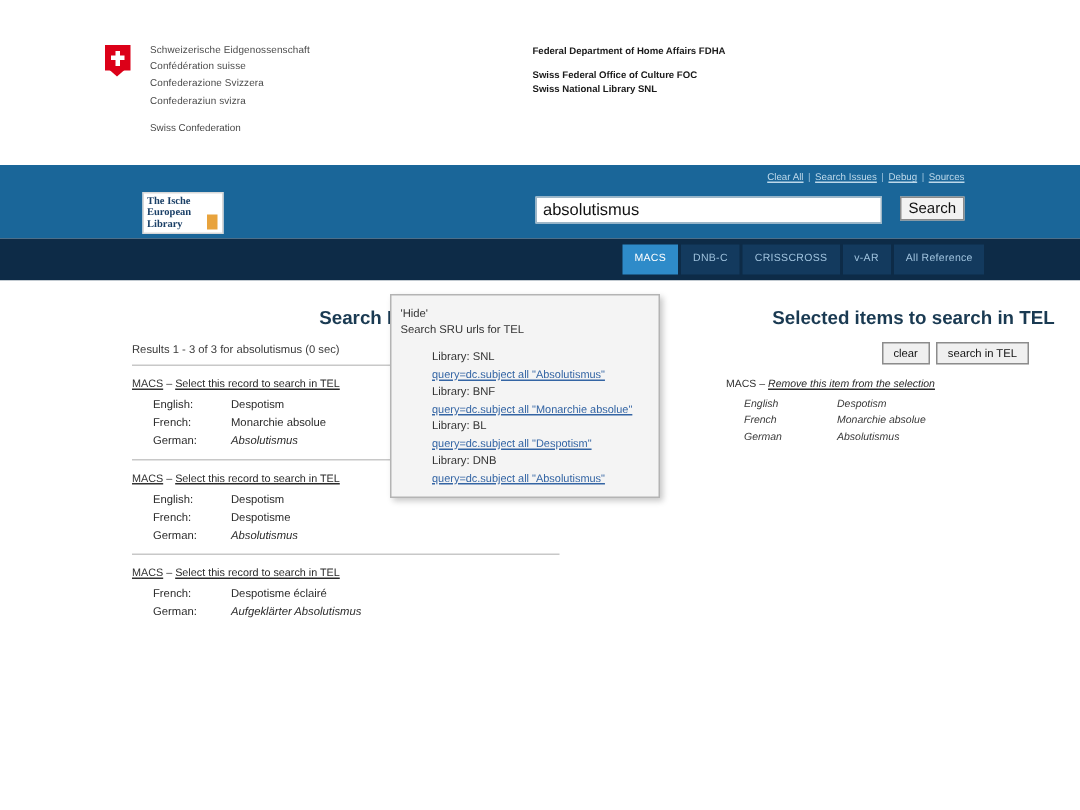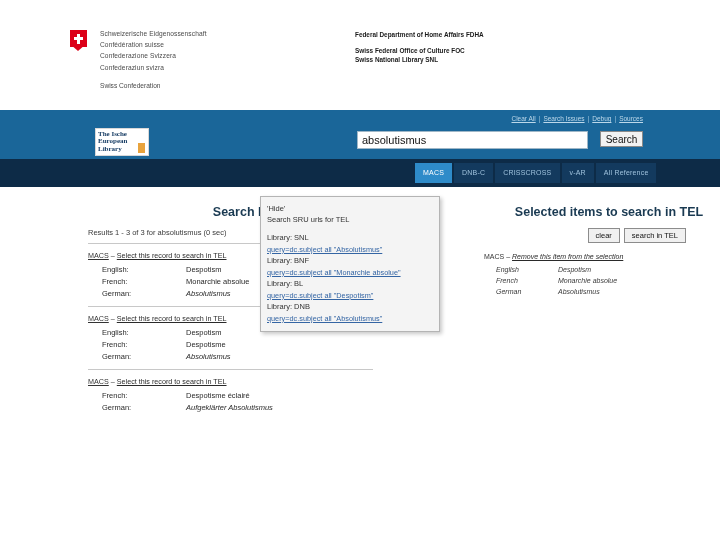--- a/index.html
+++ b/index.html
@@ -226,21 +226,21 @@
     text-decoration: underline;
     cursor: pointer;
   }
   .term-row {
     display: flex;
     font-size: 7.5px;
     color: #2a2a2a;
     line-height: 12px;
     padding-left: 14px;
   }
-  .term-lang { width: 84px; }
+  .term-lang { width: 52px; }
   .term-val { font-style: italic; }
   .term-val.plain { font-style: normal; }
 
   
   .selected-col {
     position: absolute;
     left: 440px; top: 18px;
     width: 250px;
     padding-left: 44px;
   }
@@ -291,21 +291,21 @@
     box-shadow: 2px 2px 4px rgba(0,0,0,0.22);
     z-index: 50;
     padding: 6px 0 0 6px;
     box-sizing: border-box;
   }
   .popup-title {
     font-size: 7.5px;
     color: #333333;
     line-height: 11px;
   }
-  .popup-body { margin-top: 7px; }
+  .popup-body { margin-top: 7px; margin-left: 21px; }
   .popup-lib {
     font-size: 7.5px;
     color: #333333;
     line-height: 11.5px;
   }
   .popup-query {
     font-size: 7.3px;
     color: #3465a4;
     text-decoration: underline;
     line-height: 11.5px;

